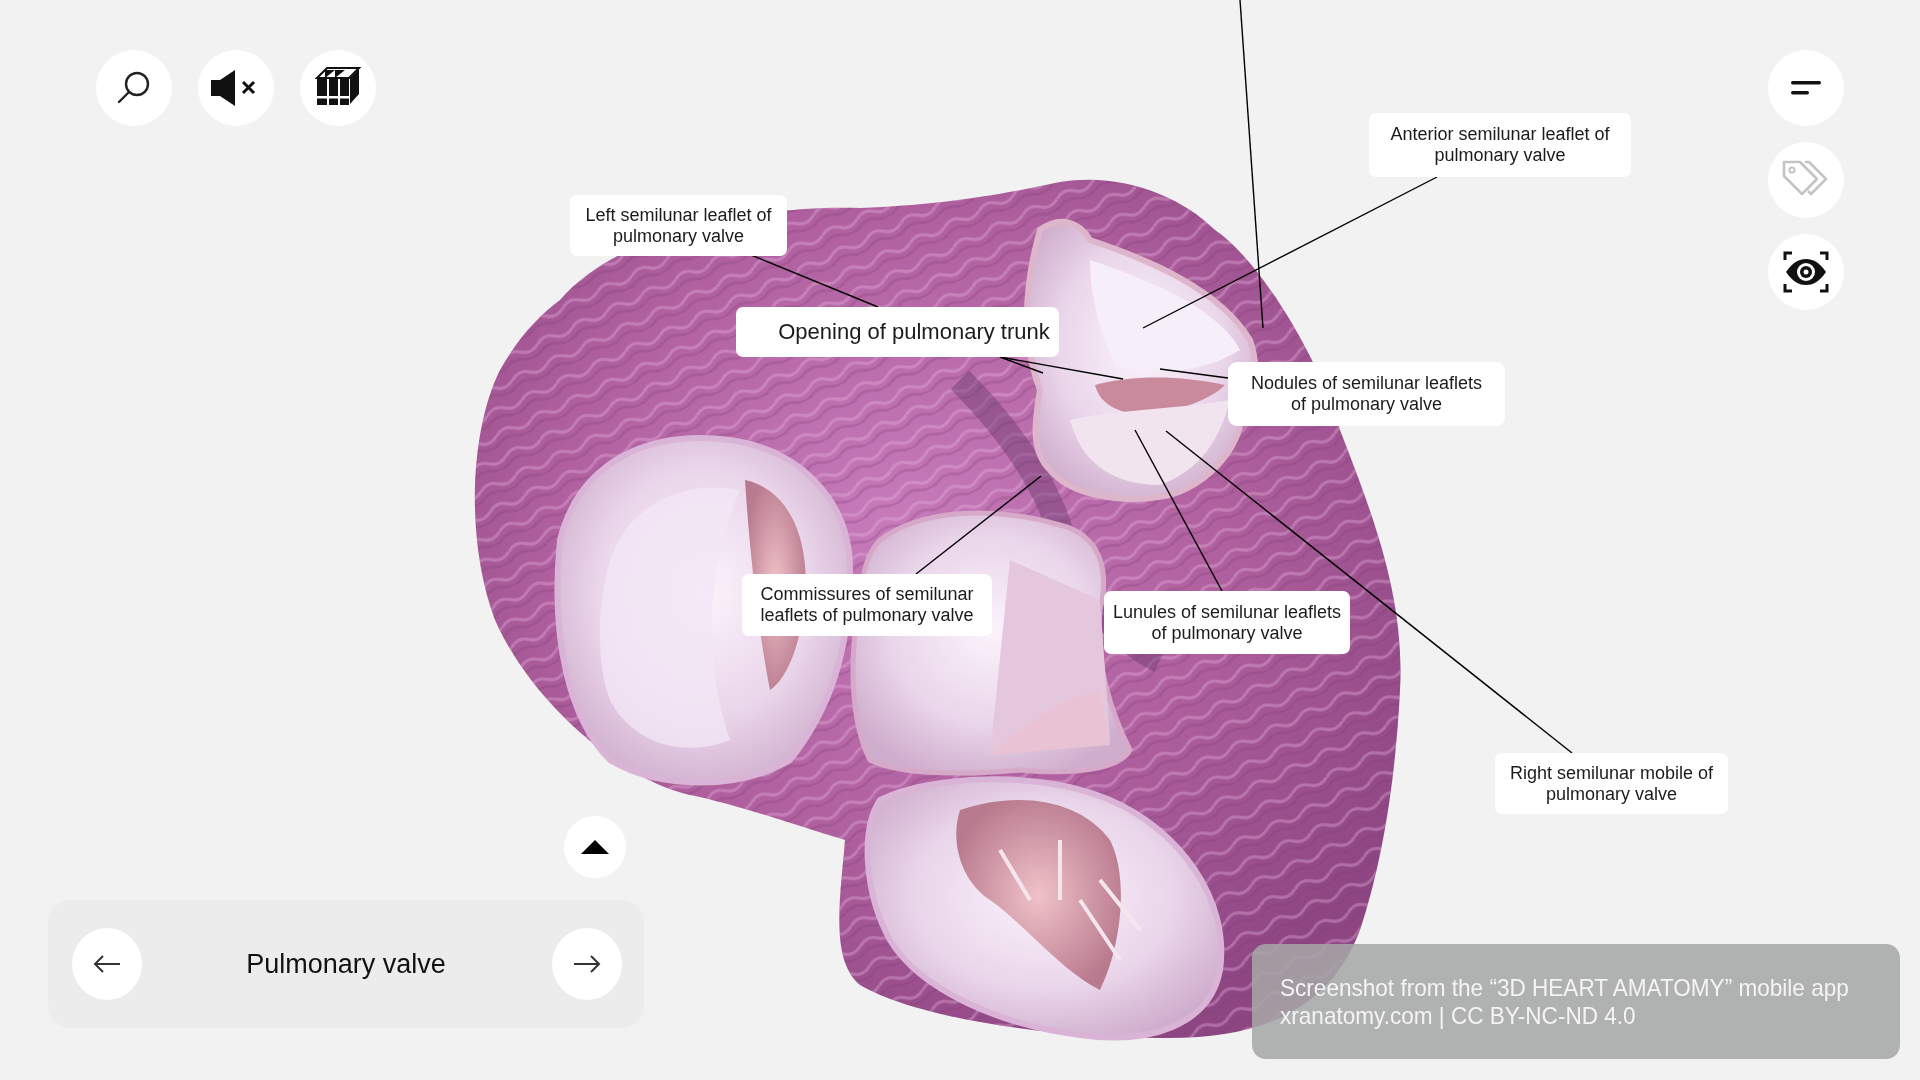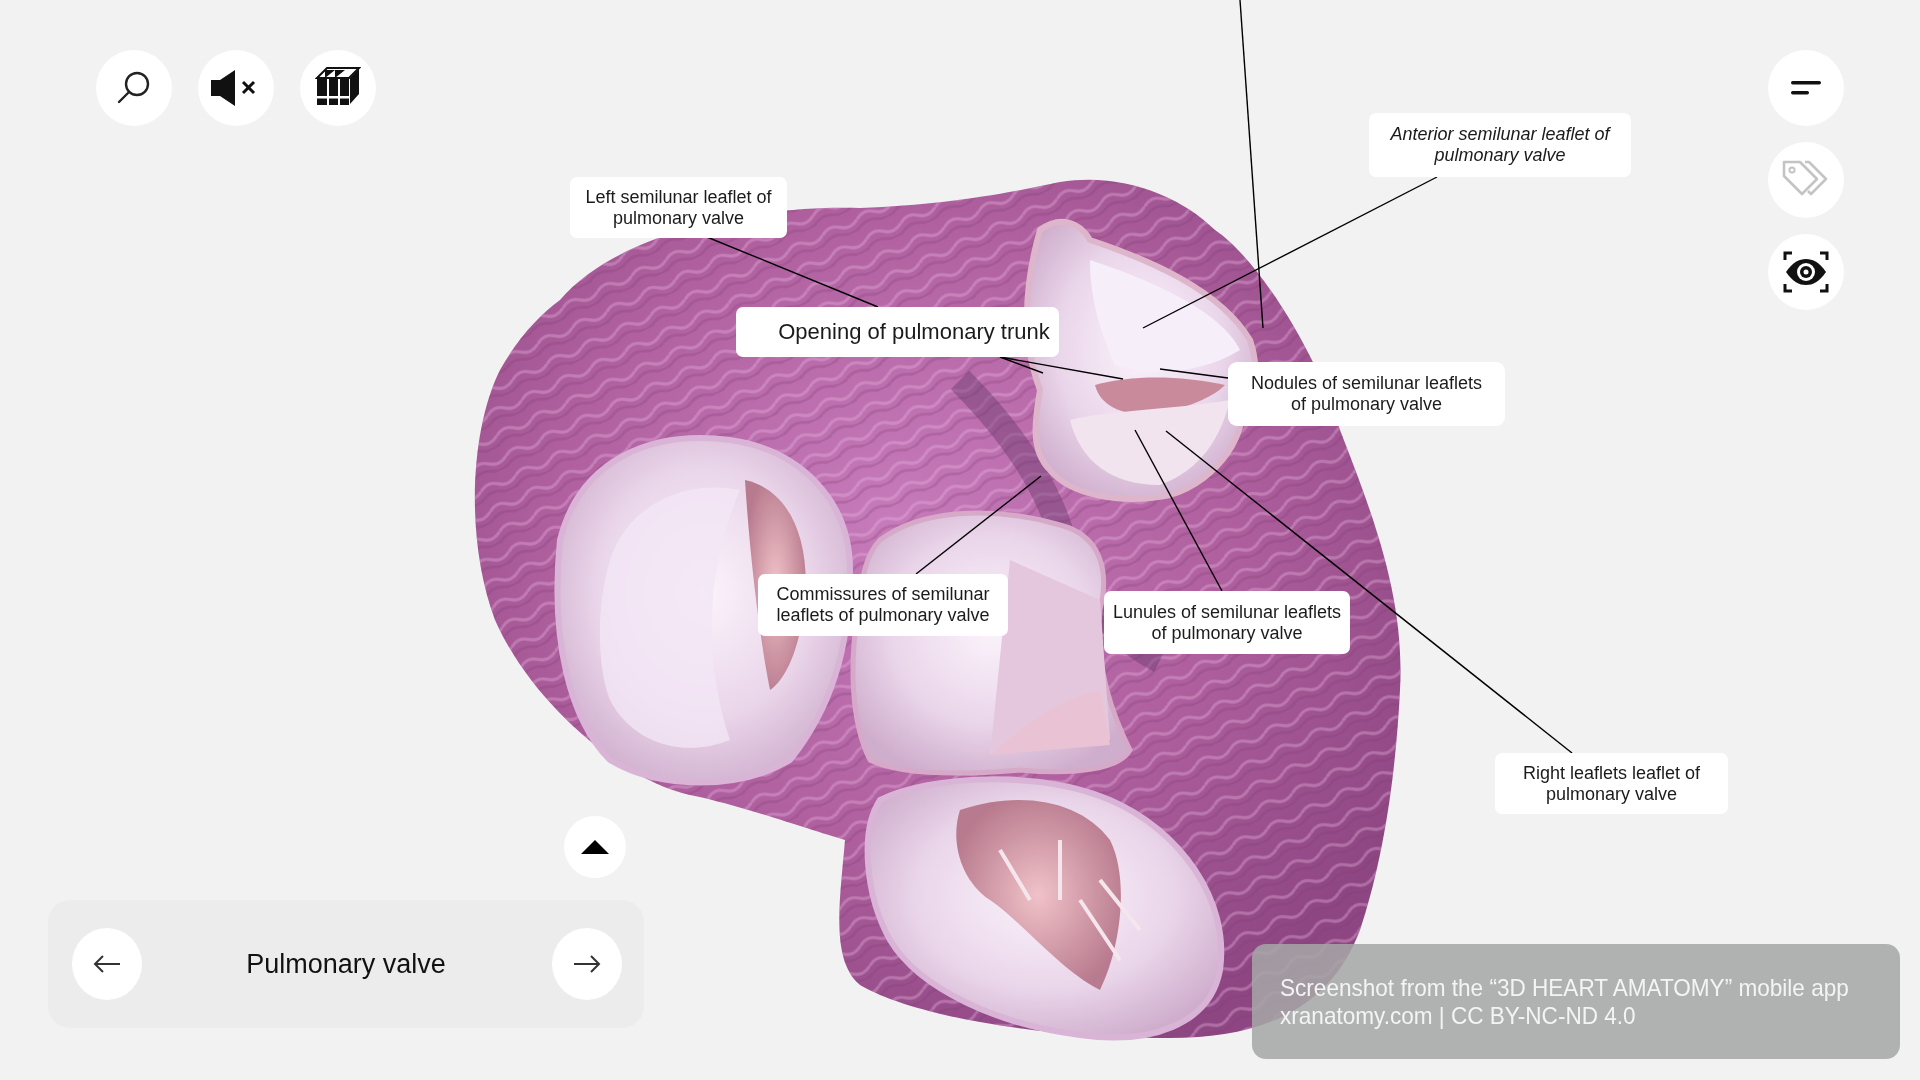--- a/index.html
+++ b/index.html
@@ -86,32 +86,32 @@
     <line x1="1000" y1="357" x2="1123" y2="379"></line>
     <line x1="1240" y1="0" x2="1263" y2="328"></line>
     <line x1="1143" y1="328" x2="1437" y2="177"></line>
     <line x1="1160" y1="369" x2="1228" y2="378"></line>
     <line x1="1041" y1="476" x2="916" y2="574"></line>
     <line x1="1135" y1="430" x2="1222" y2="591"></line>
     <line x1="1166" y1="431" x2="1572" y2="753"></line>
   </g>
 </svg>
 
-<div class="label" style="left:570px;top:177px;width:217px;height:61px;">Left semilunar leaflet of
+<div class="label" style="left:570px;top:195px;width:217px;height:61px;">Left semilunar leaflet of
 pulmonary valve</div>
 <div class="label big" style="left:736px;top:307px;width:323px;height:50px;">Opening of pulmonary trunk</div>
-<div class="label" style="left:1369px;top:113px;width:262px;height:64px;font-style:italic;">Anterior semilunar leaflet of
+<div class="label" style="left:1369px;top:113px;width:262px;height:64px;">Anterior semilunar leaflet of
 pulmonary valve</div>
 <div class="label" style="left:1228px;top:362px;width:277px;height:64px;border-radius:9px;">Nodules of semilunar leaflets
 of pulmonary valve</div>
-<div class="label" style="left:758px;top:574px;width:250px;height:62px;">Commissures of semilunar
+<div class="label" style="left:742px;top:574px;width:250px;height:62px;">Commissures of semilunar
 leaflets of pulmonary valve</div>
 <div class="label" style="left:1104px;top:591px;width:246px;height:63px;">Lunules of semilunar leaflets
 of pulmonary valve</div>
-<div class="label" style="left:1495px;top:753px;width:233px;height:61px;">Right leaflets leaflet of
+<div class="label" style="left:1495px;top:753px;width:233px;height:61px;">Right semilunar mobile of
 pulmonary valve</div>
 
 <div class="circle-btn" style="left:96px;top:50px;width:76px;height:76px;">
   <svg width="40" height="40" viewBox="0 0 40 40">
     <circle cx="23" cy="16" r="11" stroke="#222" stroke-width="2.4" fill="none"></circle>
     <line x1="15" y1="24" x2="5" y2="34" stroke="#222" stroke-width="2.4" stroke-linecap="round"></line>
   </svg>
 </div>
 <div class="circle-btn" style="left:198px;top:50px;width:76px;height:76px;">
   <svg width="56" height="40" viewBox="0 0 56 40">

